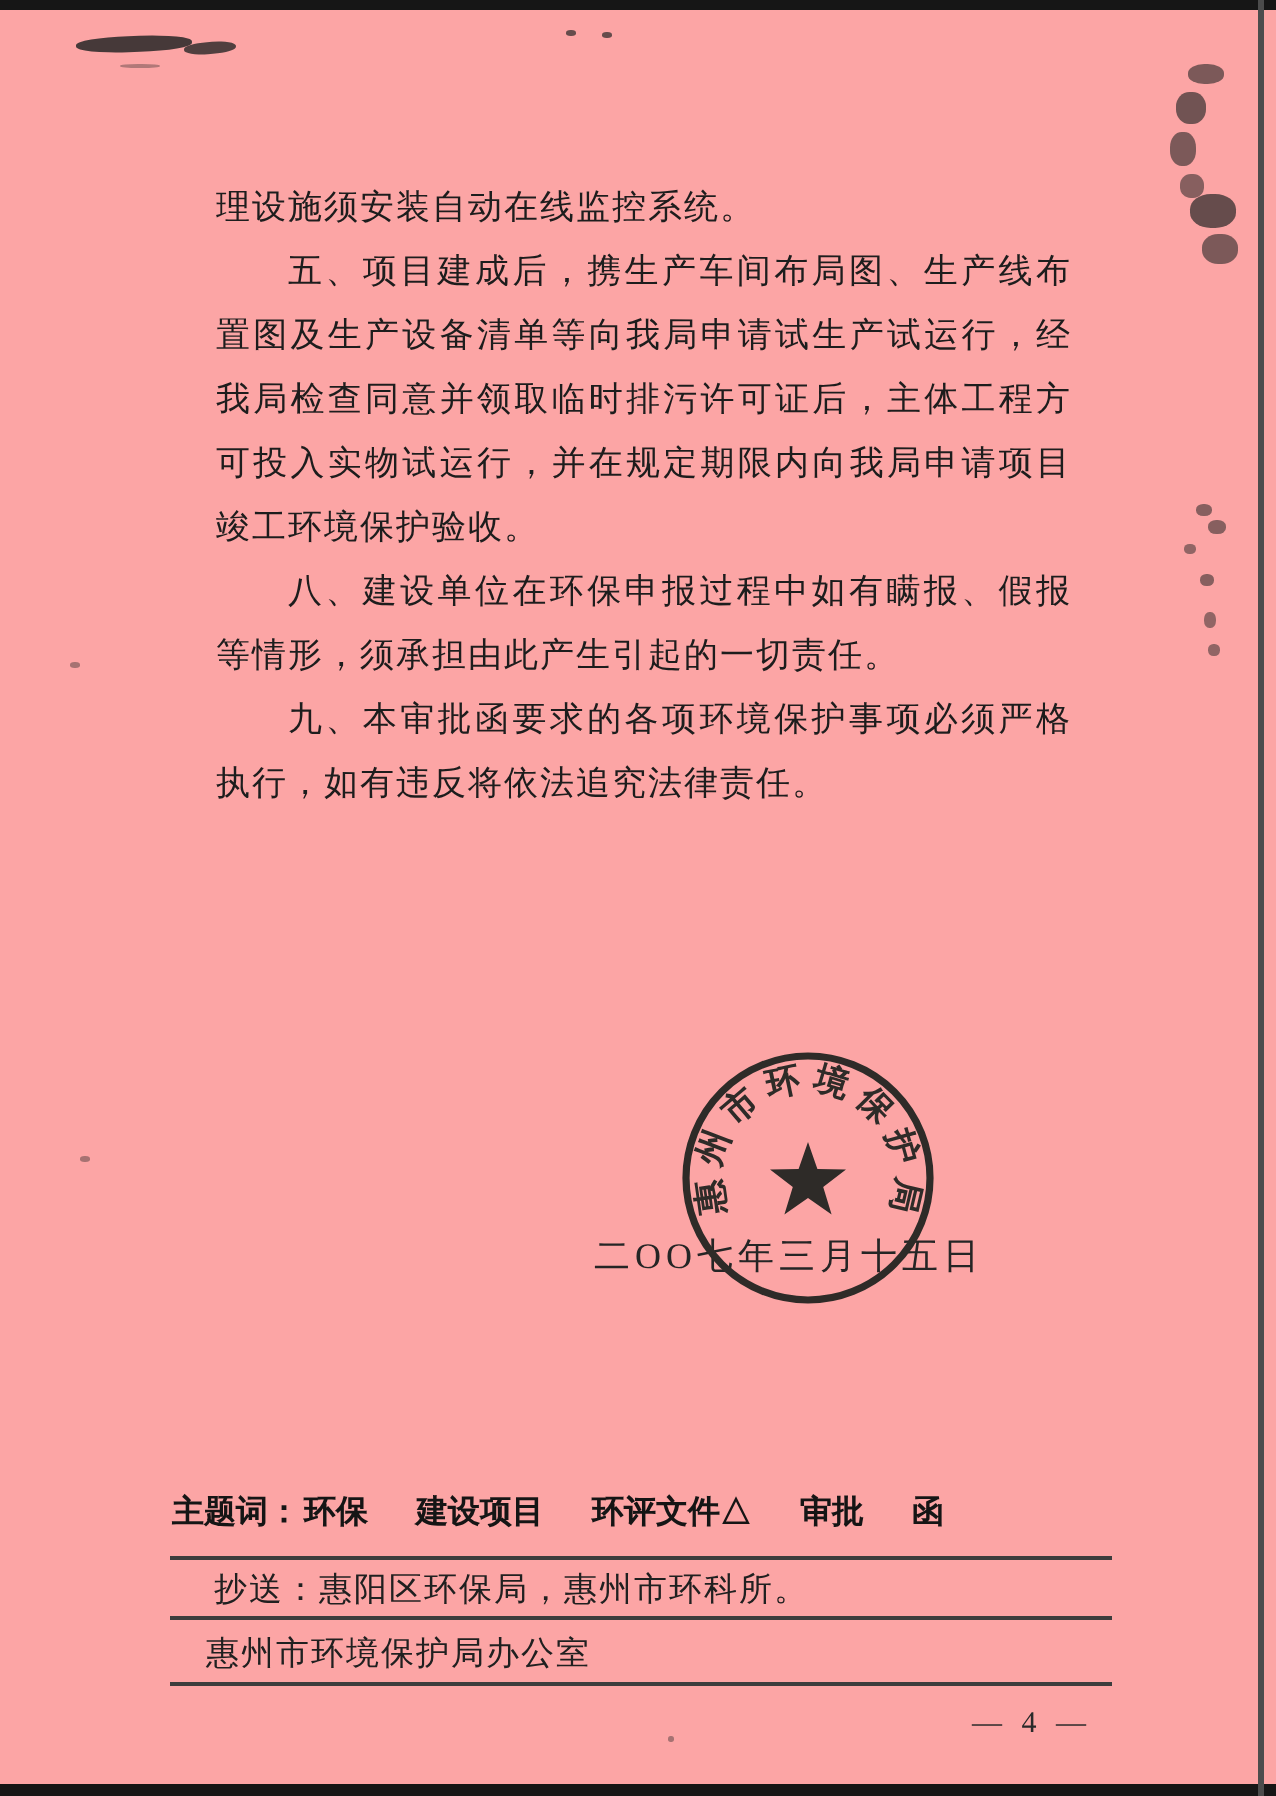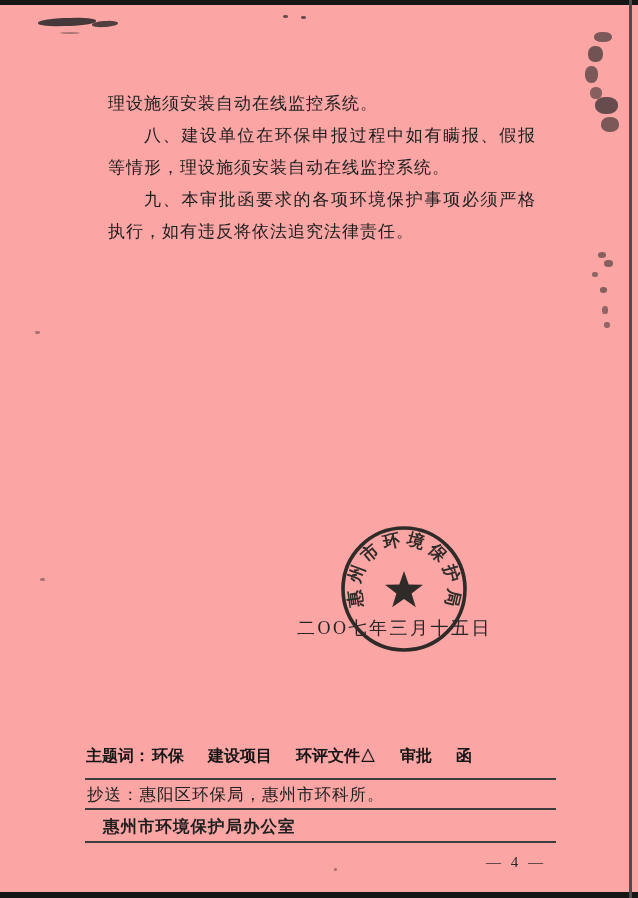--- a/index.html
+++ b/index.html
@@ -58,31 +58,30 @@
   }
   .kw-row .term { margin-left:24px; }
   .kw-row .label { margin-left:0;margin-top:21px; }
 
   .rule { position:absolute; left:85px; width:471px; height:2px; background:#3d3d3d; }
   .rule-1 { top:778px; }
   .rule-2 { top:808px; }
   .rule-3 { top:841px; }
 
   .cc-row {
-    position:absolute; left:87px; top:784px; width:453px;
+    position:absolute; left:107px; top:784px; width:453px;
     font-size:16.5px; letter-spacing:1px; color:#202020;
     white-space:nowrap;
   }
 
   .issuer-row {
     position:absolute; left:103px; top:816px; width:443px;
     display:flex; justify-content:space-between;
     font-size:16.5px; letter-spacing:1px; color:#202020;
     white-space:nowrap;
-    font-weight:bold;
   }
 
   .page-number {
     position:absolute; left:486px; top:854px;
     font-size:15px; letter-spacing:3px; color:#2a2a2a;
     white-space:nowrap;
   }
 </style>
 </head>
 <body>
@@ -111,21 +110,22 @@
   <div class="noise" style="left:592px; top:272px; width:6px; height:5px; opacity:.5;"></div>
   <div class="noise" style="left:600px; top:287px; width:7px; height:6px; opacity:.55;"></div>
   <div class="noise" style="left:602px; top:306px; width:6px; height:8px; opacity:.5;"></div>
   <div class="noise" style="left:604px; top:322px; width:6px; height:6px; opacity:.5;"></div>
   <div class="noise" style="left:35px; top:331px; width:5px; height:3px; opacity:.4;"></div>
   <div class="noise" style="left:40px; top:578px; width:5px; height:3px; opacity:.4;"></div>
   <div class="noise" style="left:334px; top:868px; width:3px; height:3px; opacity:.4;"></div>
 
   <div class="body-text">
     <p>理设施须安装自动在线监控系统。</p>
-    <p class="indent">八、建设单位在环保申报过程中如有瞒报、假报等情形，理设施须安装自动在线监控系统。</p>
+    <p class="indent">五、项目建成后，携生产车间布局图、生产线布置图及生产设备清单等向我局申请试生产试运行，经我局检查同意并领取临时排污许可证后，主体工程方可投入实物试运行，并在规定期限内向我局申请项目竣工环境保护验收。</p>
+    <p class="indent">八、建设单位在环保申报过程中如有瞒报、假报等情形，须承担由此产生引起的一切责任。</p>
     <p class="indent">九、本审批函要求的各项环境保护事项必须严格执行，如有违反将依法追究法律责任。</p>
   </div>
 
   <div class="seal-date">二OO七年三月十五日</div>
 
   <div class="seal">
     <svg viewBox="0 0 132 132" xmlns="http://www.w3.org/2000/svg">
       <defs>
         <path id="sealArc" d="M 26.1 84.6 A 44 44 0 1 1 105.9 84.6" fill="none"></path>
       </defs>

